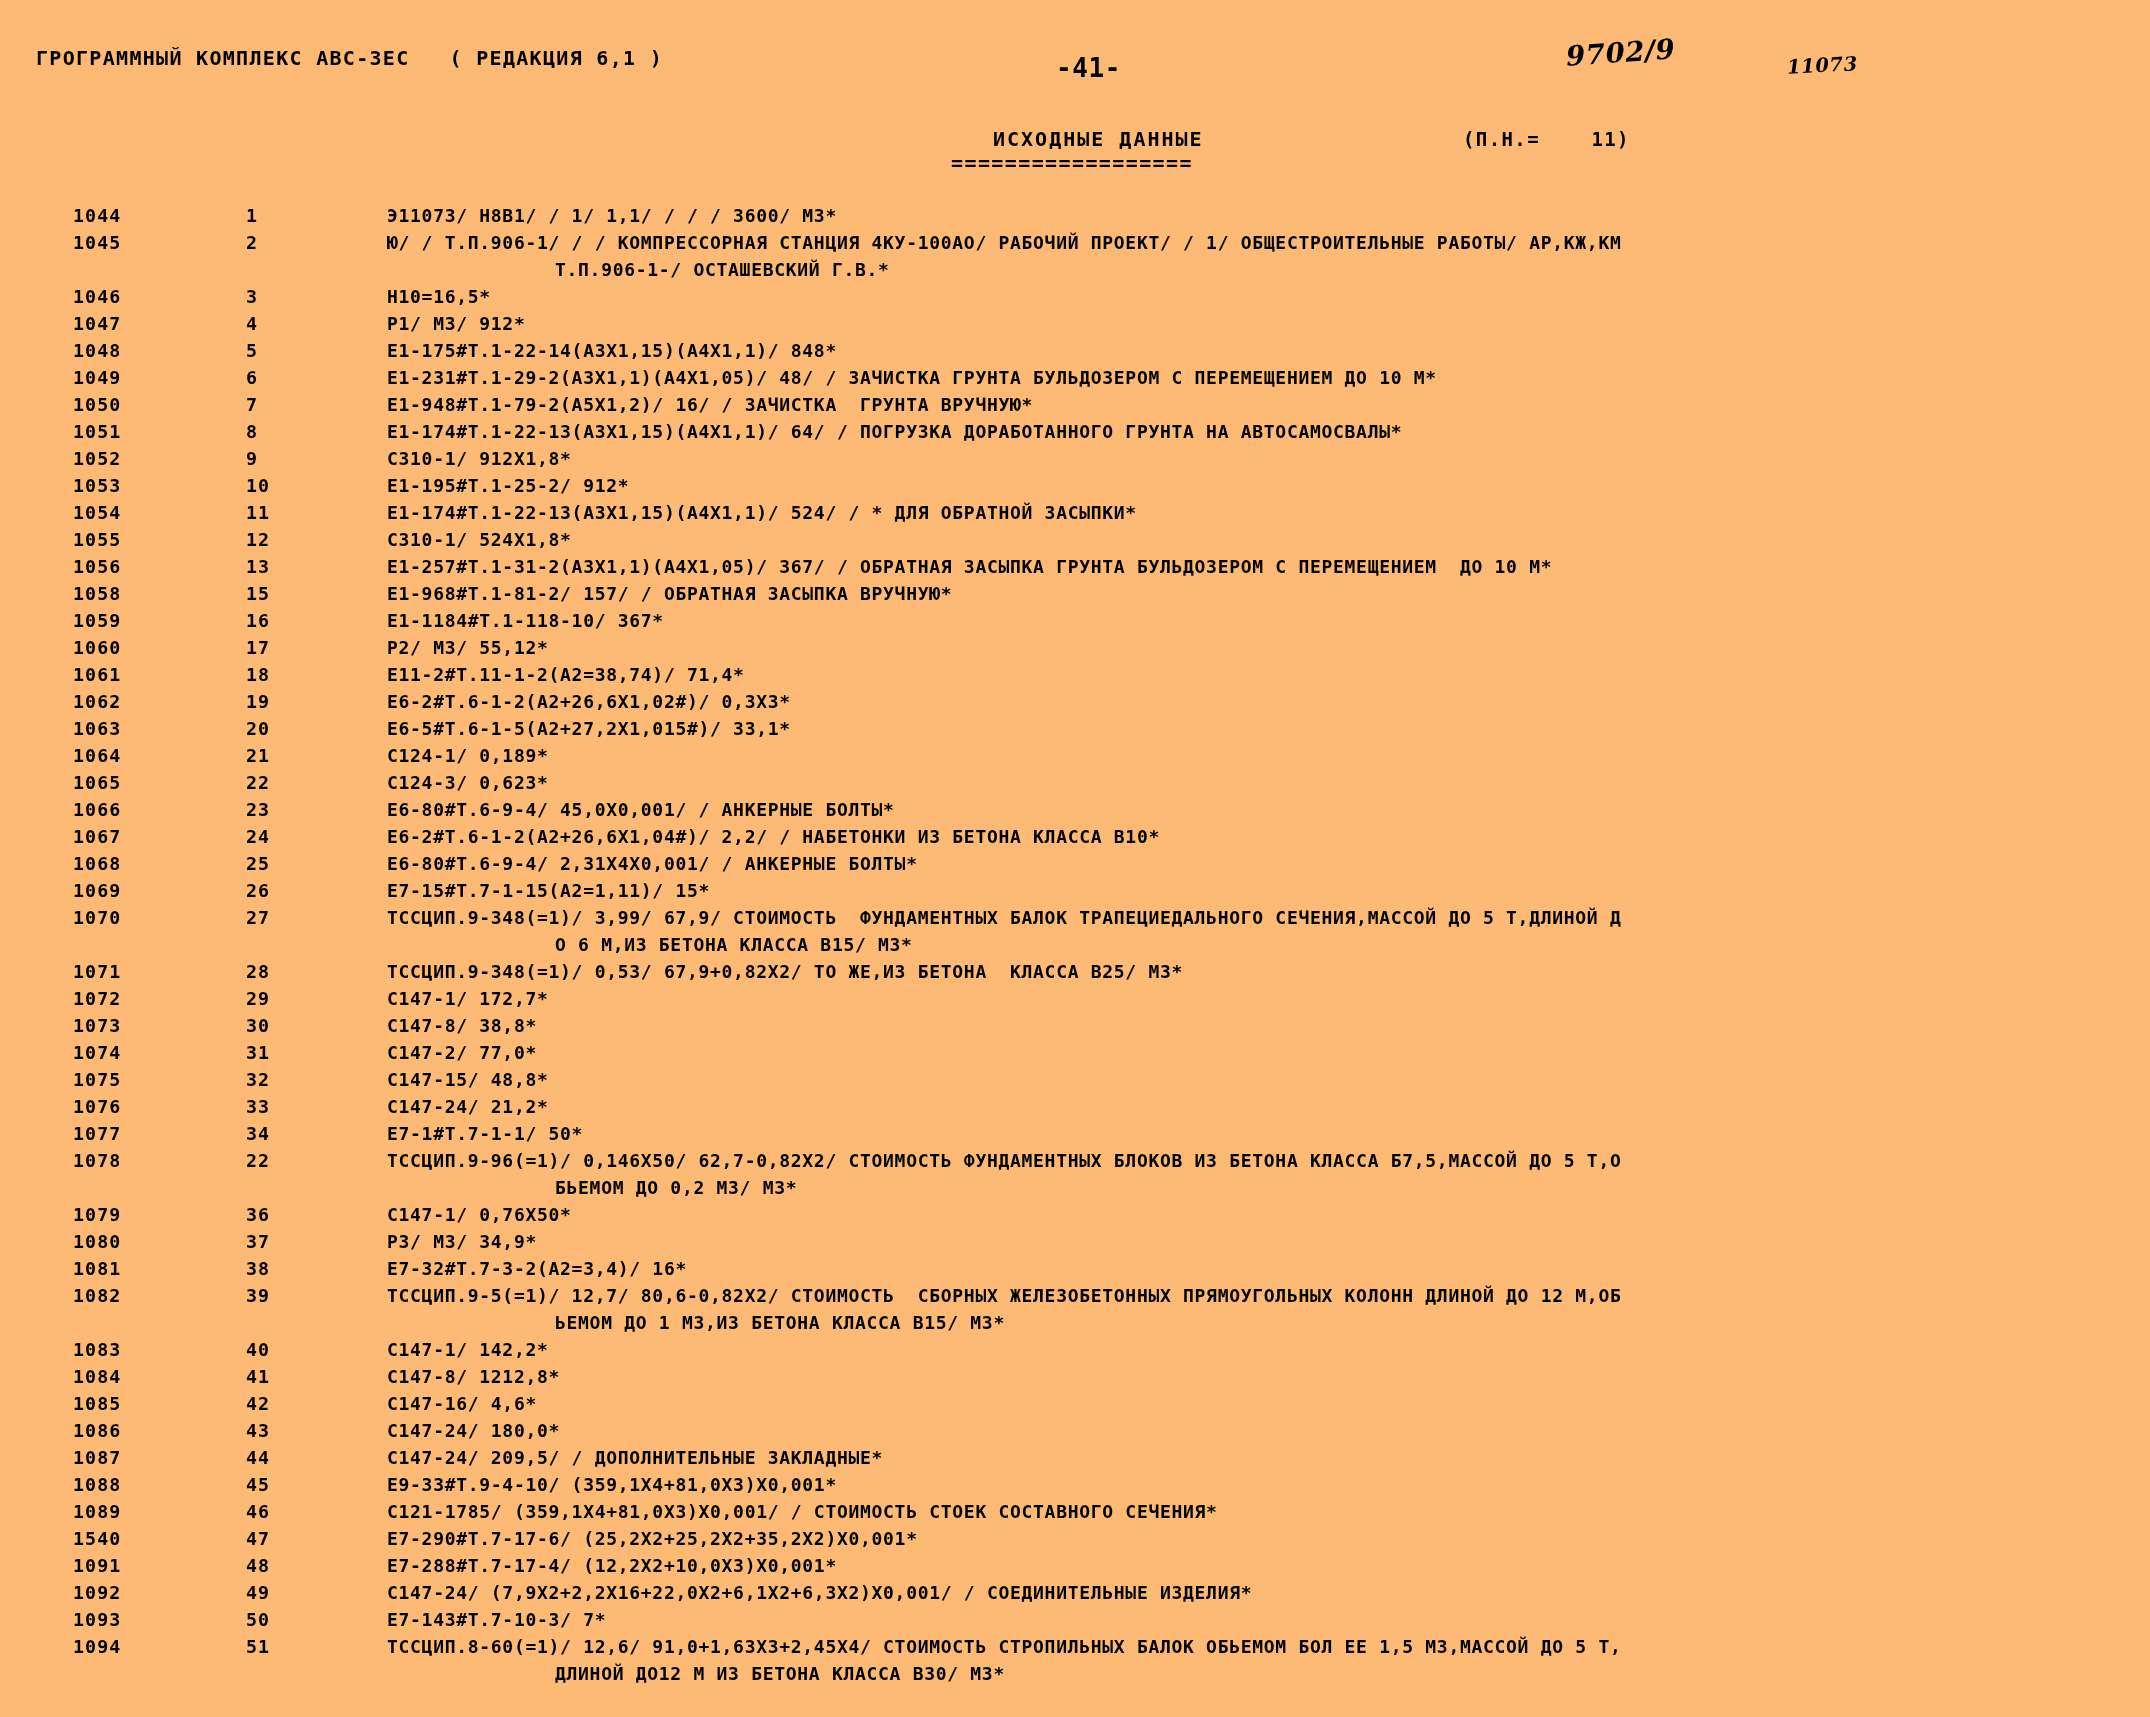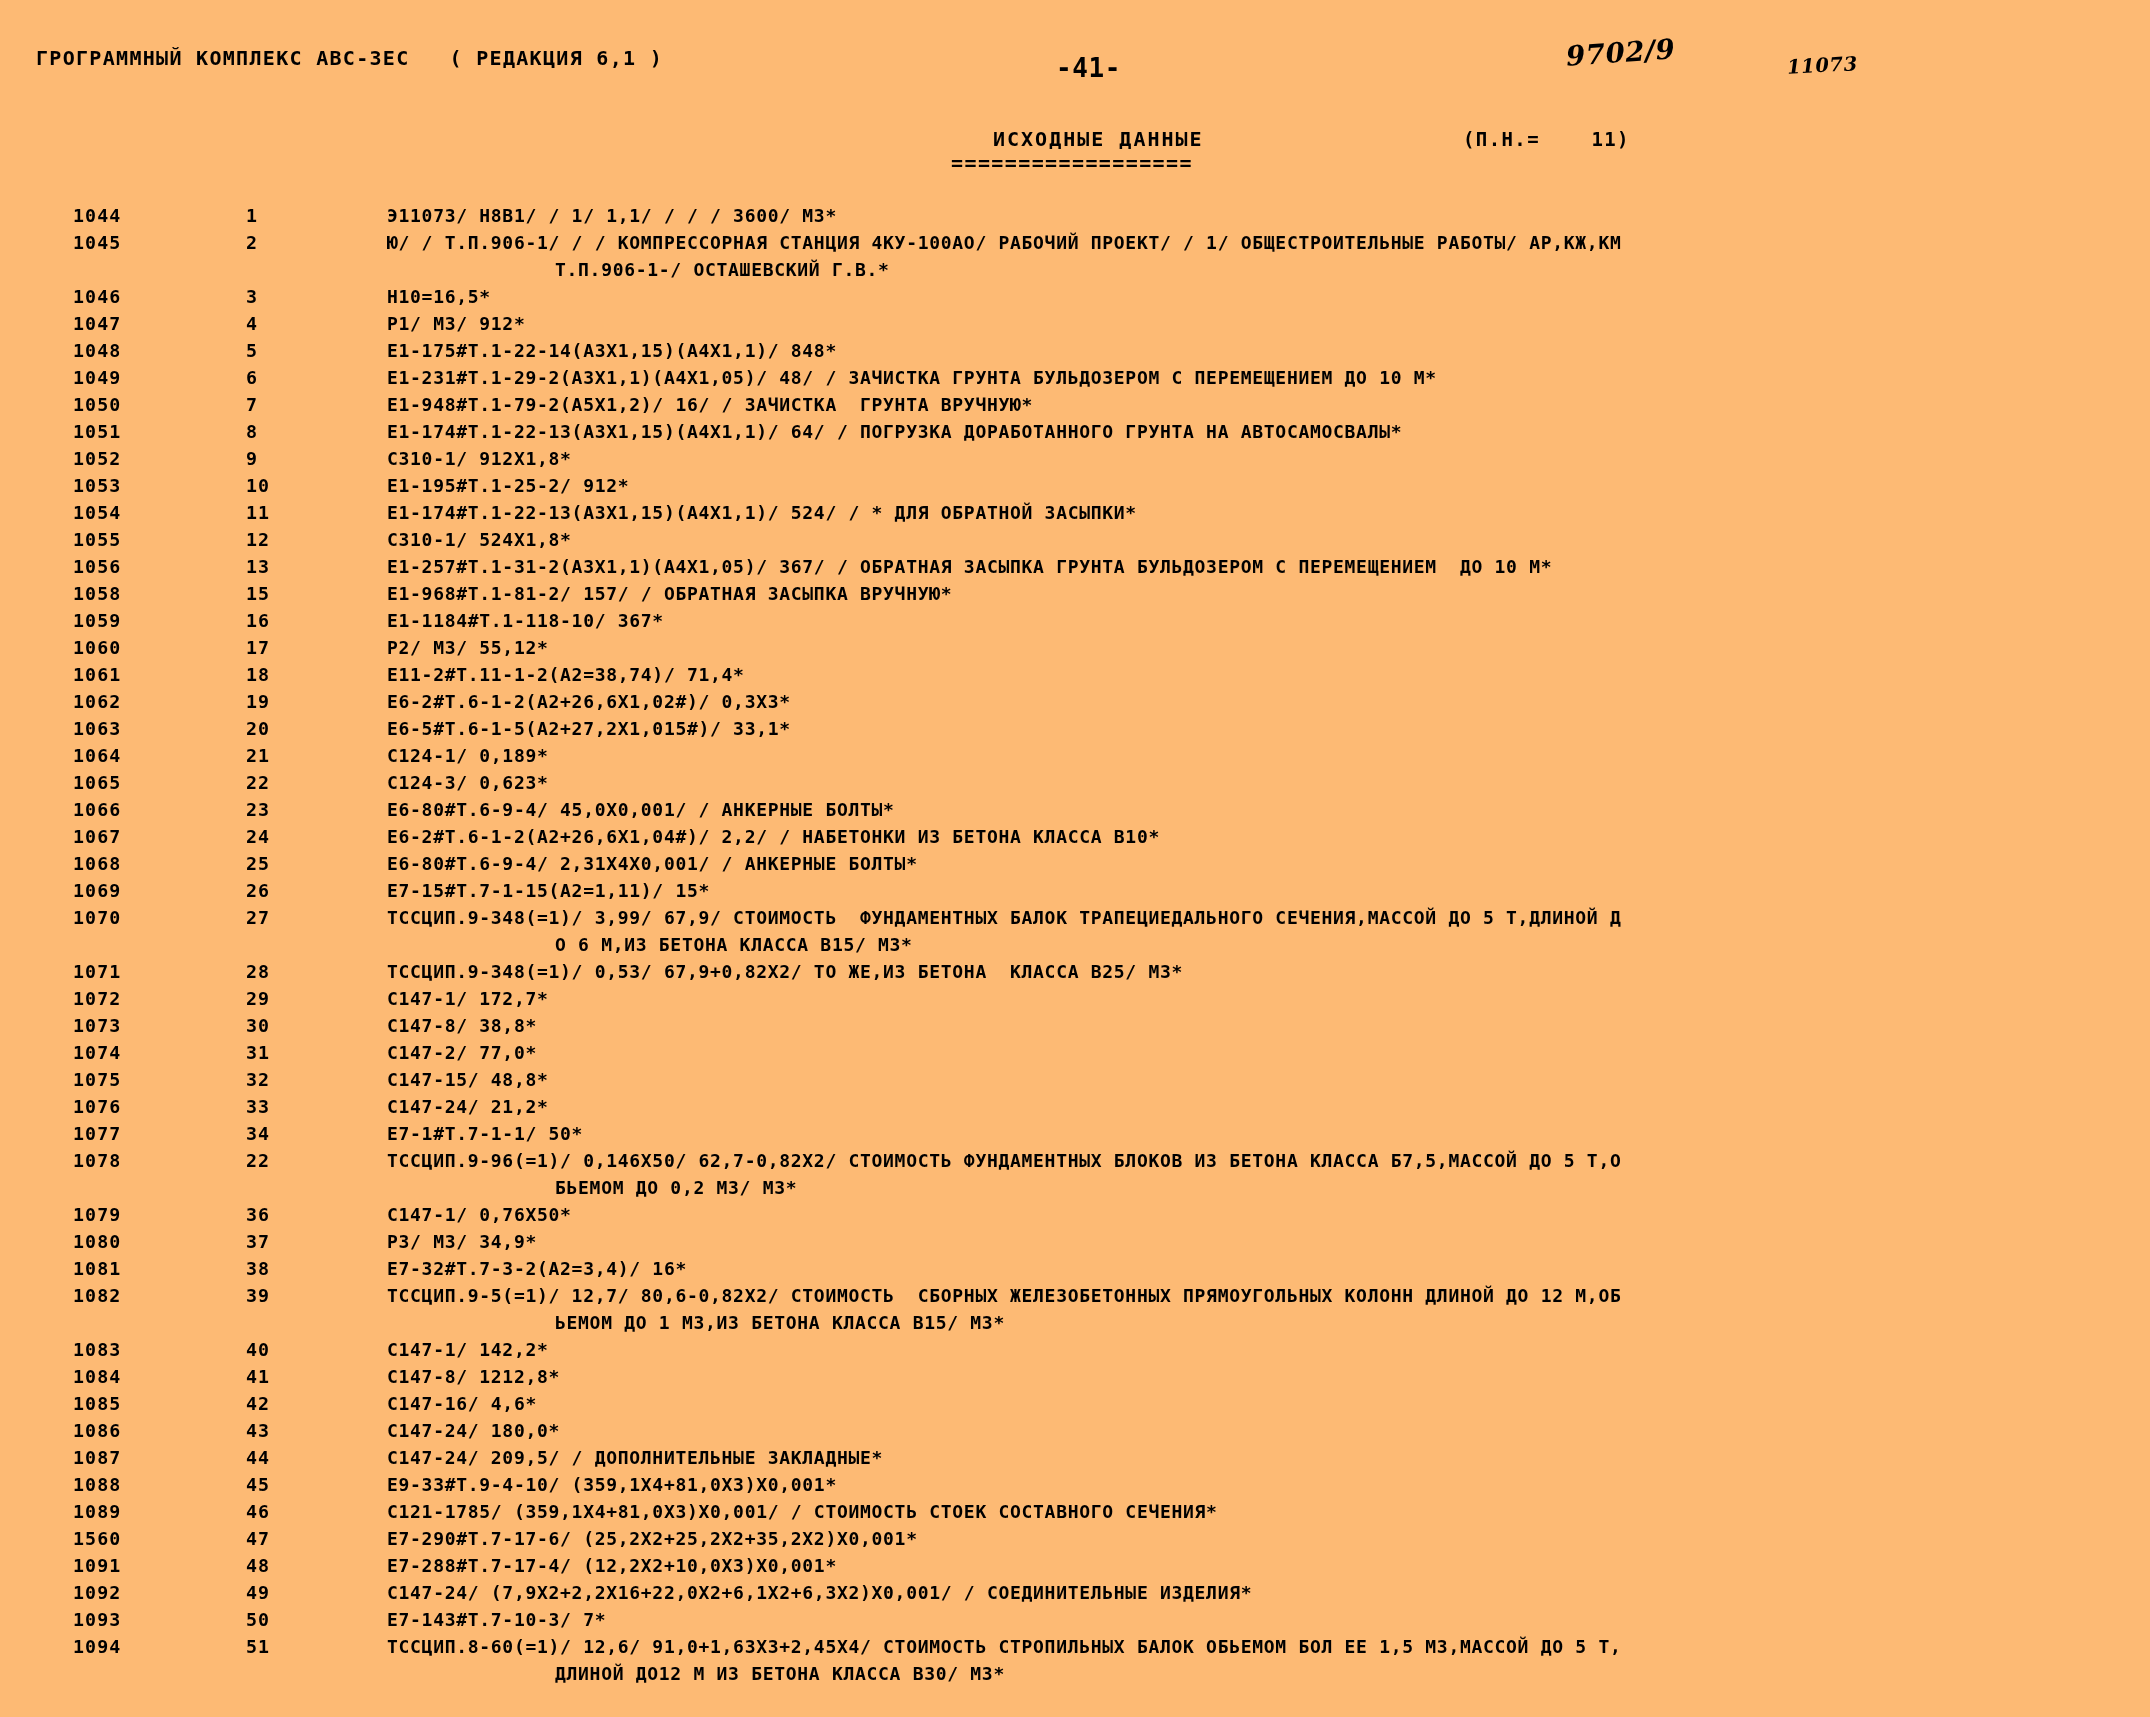--- a/index.html
+++ b/index.html
@@ -413,21 +413,21 @@
         <div class="c-lineno">1088</div>
         <div class="c-seq">45</div>
         <div class="c-text">Е9-33#Т.9-4-10/ (359,1Х4+81,0Х3)Х0,001*</div>
       </div>
       <div class="row">
         <div class="c-lineno">1089</div>
         <div class="c-seq">46</div>
         <div class="c-text">С121-1785/ (359,1Х4+81,0Х3)Х0,001/ / СТОИМОСТЬ СТОЕК СОСТАВНОГО СЕЧЕНИЯ*</div>
       </div>
       <div class="row">
-        <div class="c-lineno">1560</div>
+        <div class="c-lineno">1540</div>
         <div class="c-seq">47</div>
         <div class="c-text">Е7-290#Т.7-17-6/ (25,2Х2+25,2Х2+35,2Х2)Х0,001*</div>
       </div>
       <div class="row">
         <div class="c-lineno">1091</div>
         <div class="c-seq">48</div>
         <div class="c-text">Е7-288#Т.7-17-4/ (12,2Х2+10,0Х3)Х0,001*</div>
       </div>
       <div class="row">
         <div class="c-lineno">1092</div>

